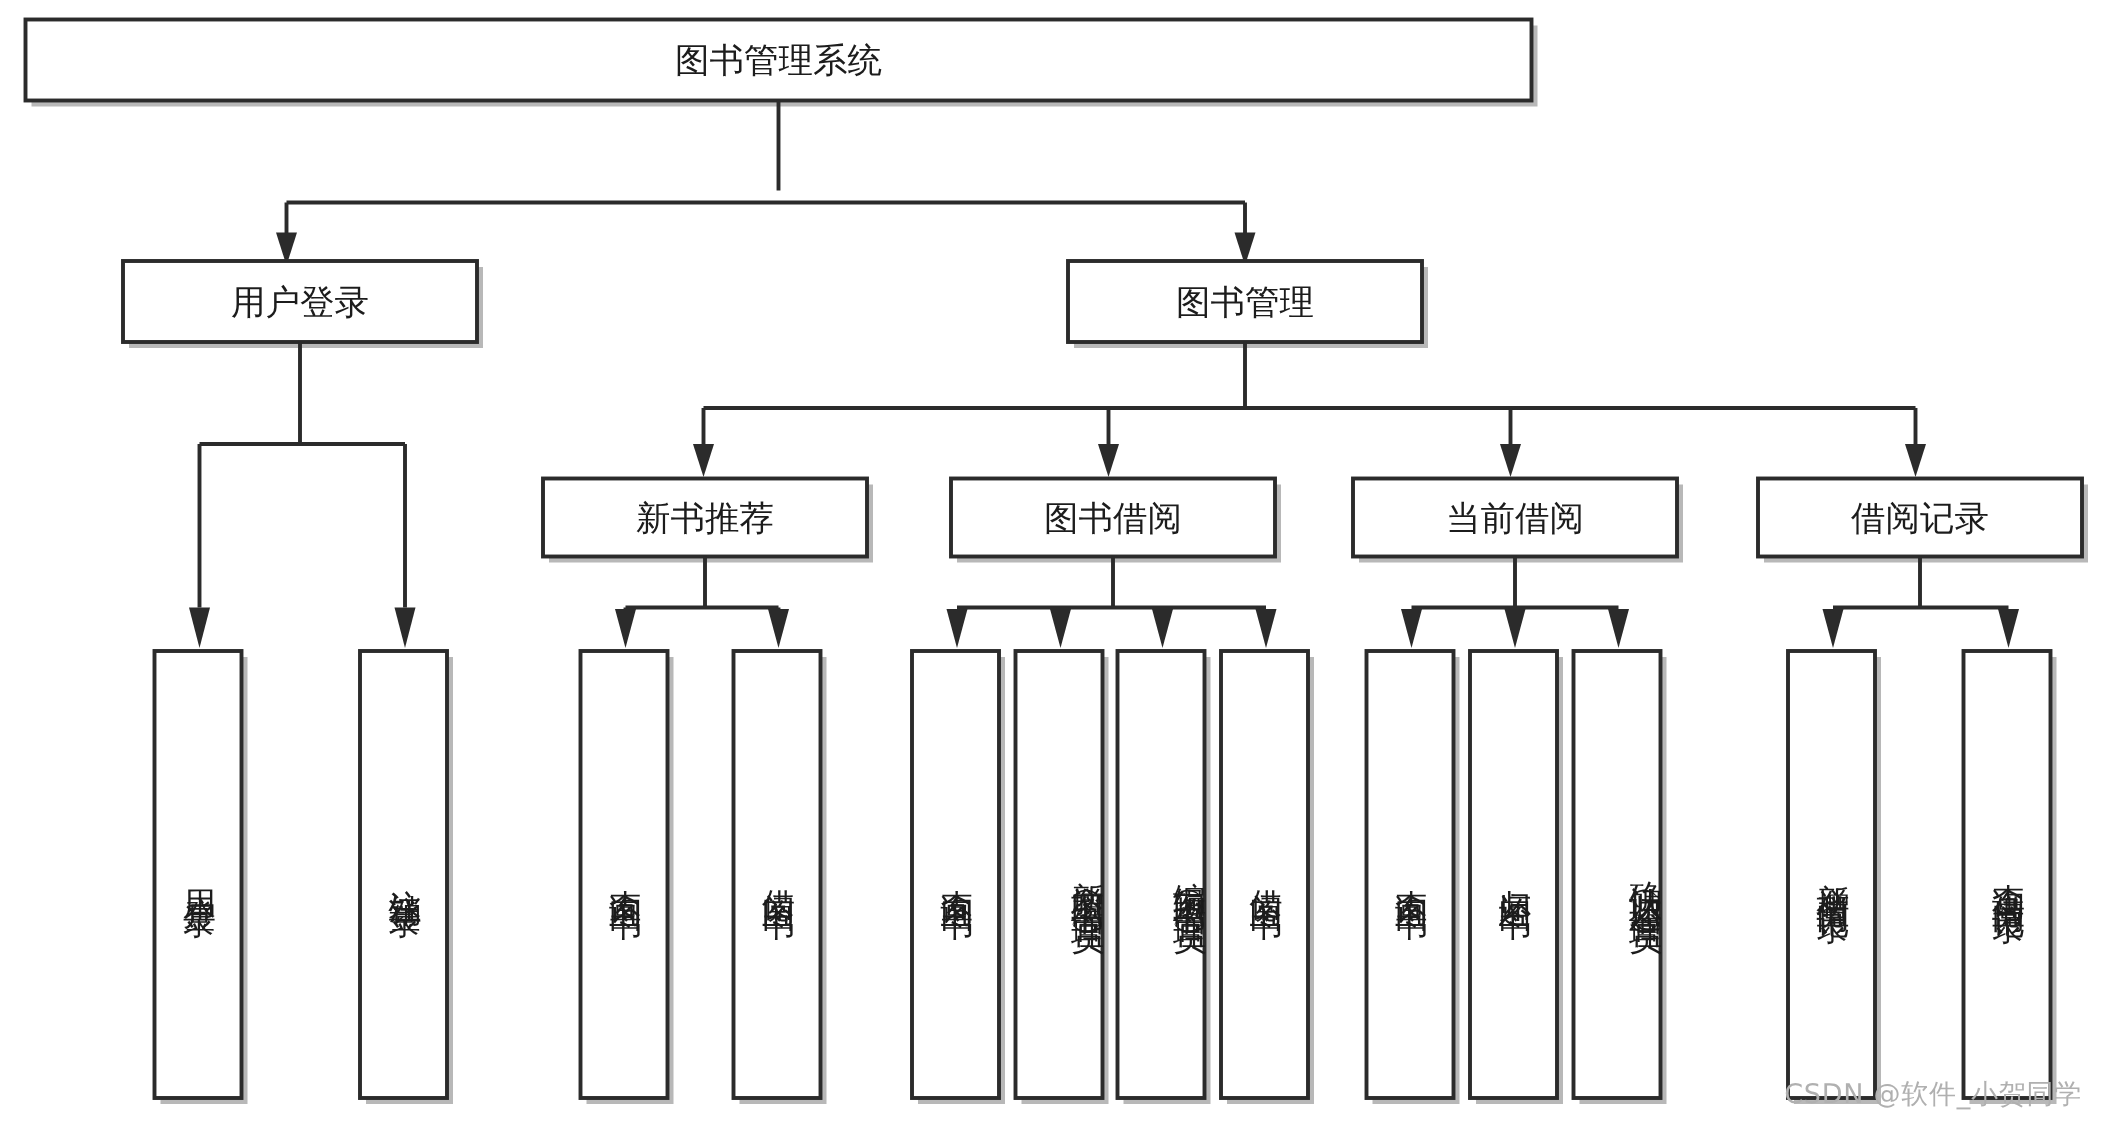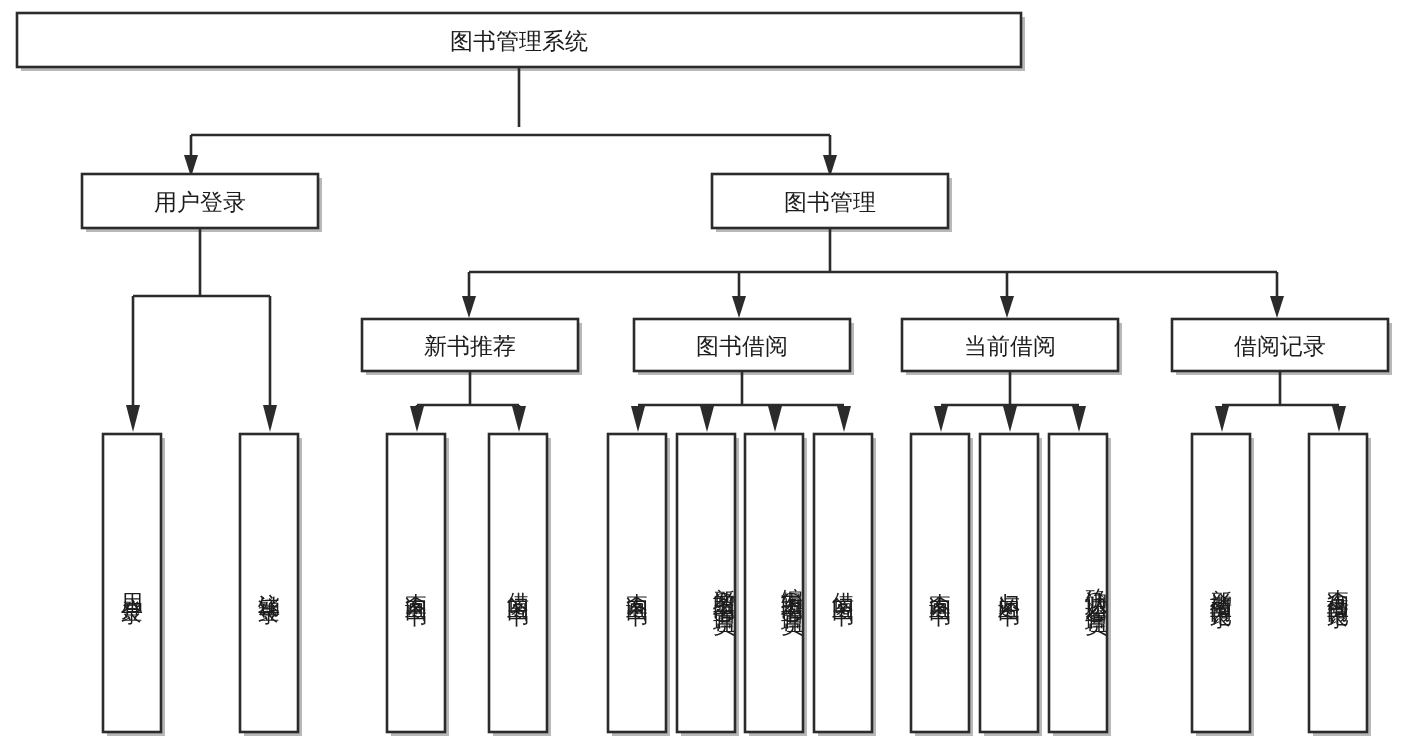--- a/index.html
+++ b/index.html
@@ -272,14 +272,15 @@
   <div class="node-label-v" style="left:911px; top:434px; width:58px; height:298px; display:flex; align-items:center; justify-content:center;">查询图书</div>
 
   <div class="node-label-v" style="left:980px; top:434px; width:58px; height:298px; display:flex; align-items:center; justify-content:center;">归还图书</div>
 
   <div class="node-label-v" style="left:1049px; top:434px; width:58px; height:298px; display:flex; align-items:flex-start; justify-content:center; padding-top:10px; box-sizing:border-box;">确认归还（管理员）</div>
 
   <div class="node-label-v" style="left:1192px; top:434px; width:58px; height:298px; display:flex; align-items:center; justify-content:center;">新增借阅记录</div>
 
   <div class="node-label-v" style="left:1309px; top:434px; width:58px; height:298px; display:flex; align-items:center; justify-content:center;">查询借阅记录</div>
 
+  <div class="watermark">CSDN @软件_小贺同学</div>
 
 </div>
 
 </body></html>

